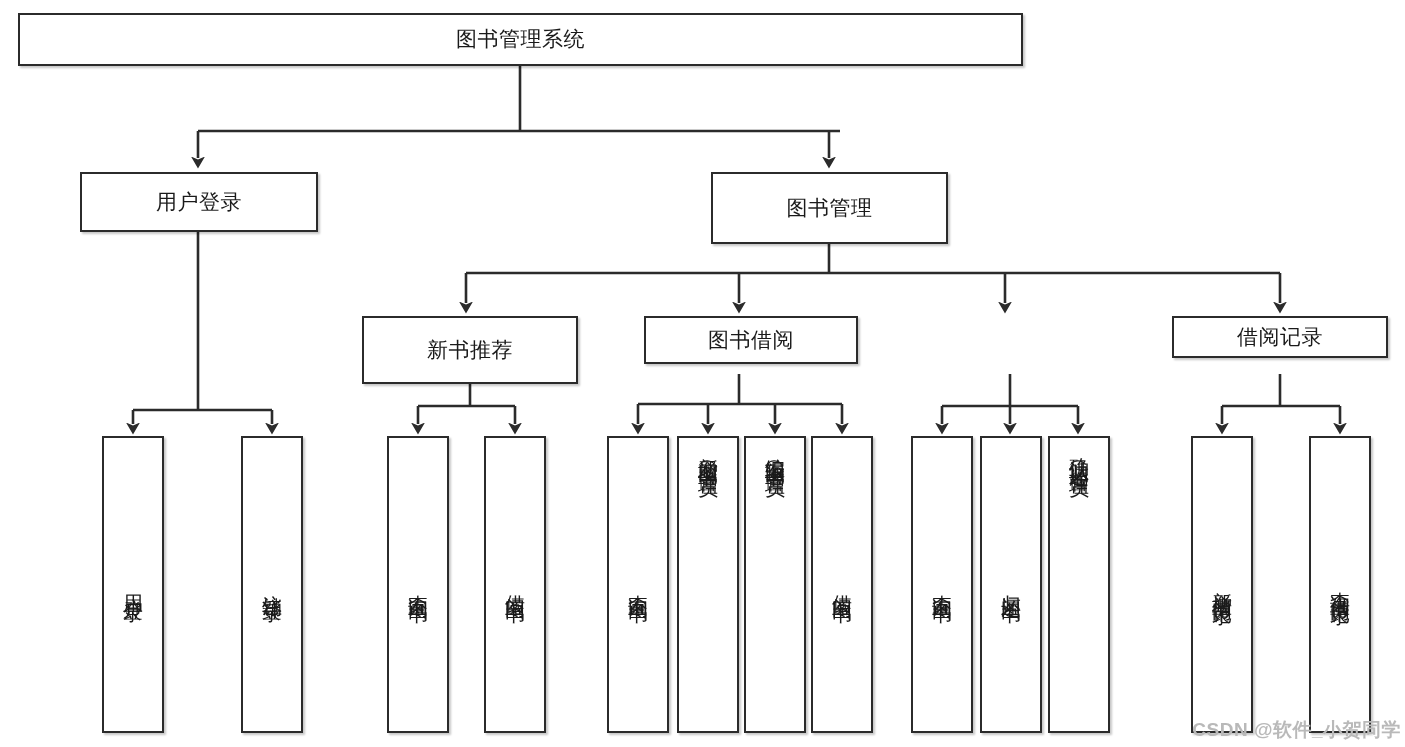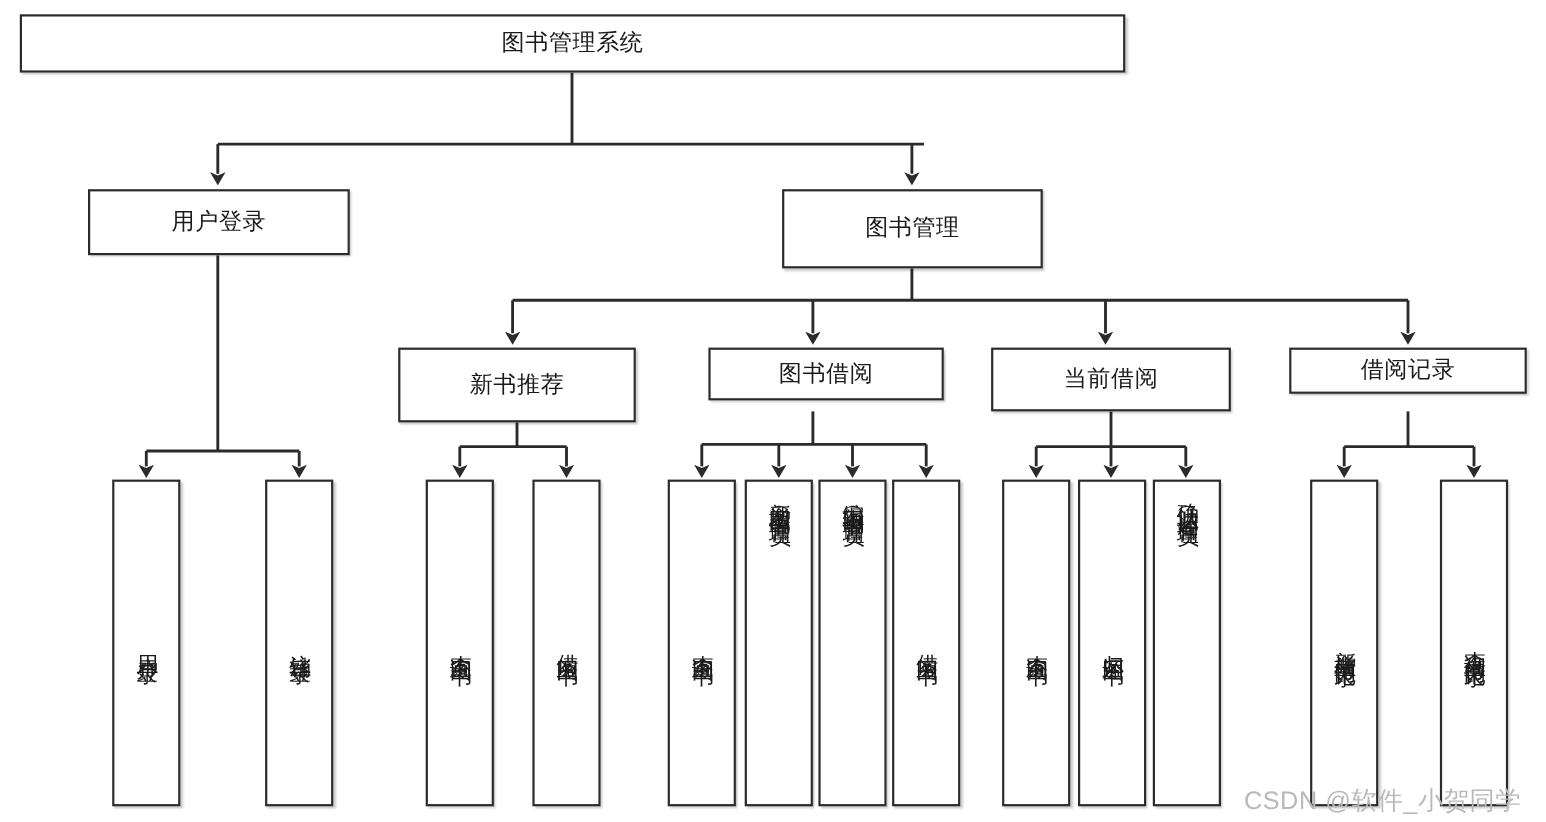--- a/index.html
+++ b/index.html
@@ -61,27 +61,28 @@
     font-size: 20px;
     line-height: 1.05;
     letter-spacing: 3px;
   }
   .node.vert.centered {
     align-items: center;
     padding-top: 0;
   }
   .watermark {
     position: absolute;
-    right: 22px;
+    right: 4px;
     bottom: 4px;
-    font-size: 23px;
+    font-size: 19px;
     color: #b9b9b9;
     letter-spacing: 0.5px;
     z-index: 5;
     white-space: nowrap;
+    font-weight: bold;
   }
 </style>
 </head>
 <body>
 
 <div id="canvas">
 
   <svg class="edges" viewBox="0 0 1405 747">
     <defs>
       <marker id="arrow" markerWidth="12" markerHeight="14" refX="1.5" refY="7" orient="auto" markerUnits="userSpaceOnUse">
@@ -145,23 +146,20 @@
   </div>
 
   <div class="node horiz" style="left:362px; top:316px; width:216px; height:68px;">
     <span class="label">新书推荐</span>
   </div>
 
   <div class="node horiz" style="left:632px; top:316px; width:214px; height:48px;margin-left:12px;">
     <span class="label">图书借阅</span>
   </div>
 
-  <div class="node horiz" style="left:901px; top:316px; width:218px; height:58px;">
-    <span class="label">当前借阅</span>
-  </div>
 
   <div class="node horiz" style="left:1172px; top:316px; width:216px; height:42px;">
     <span class="label">借阅记录</span>
   </div>
 
   <div class="node vert centered" style="left:102px; top:436px; width:62px; height:297px;">
     <span class="label">用户登录</span>
   </div>
 
   <div class="node vert centered" style="left:241px; top:436px; width:62px; height:297px;">

